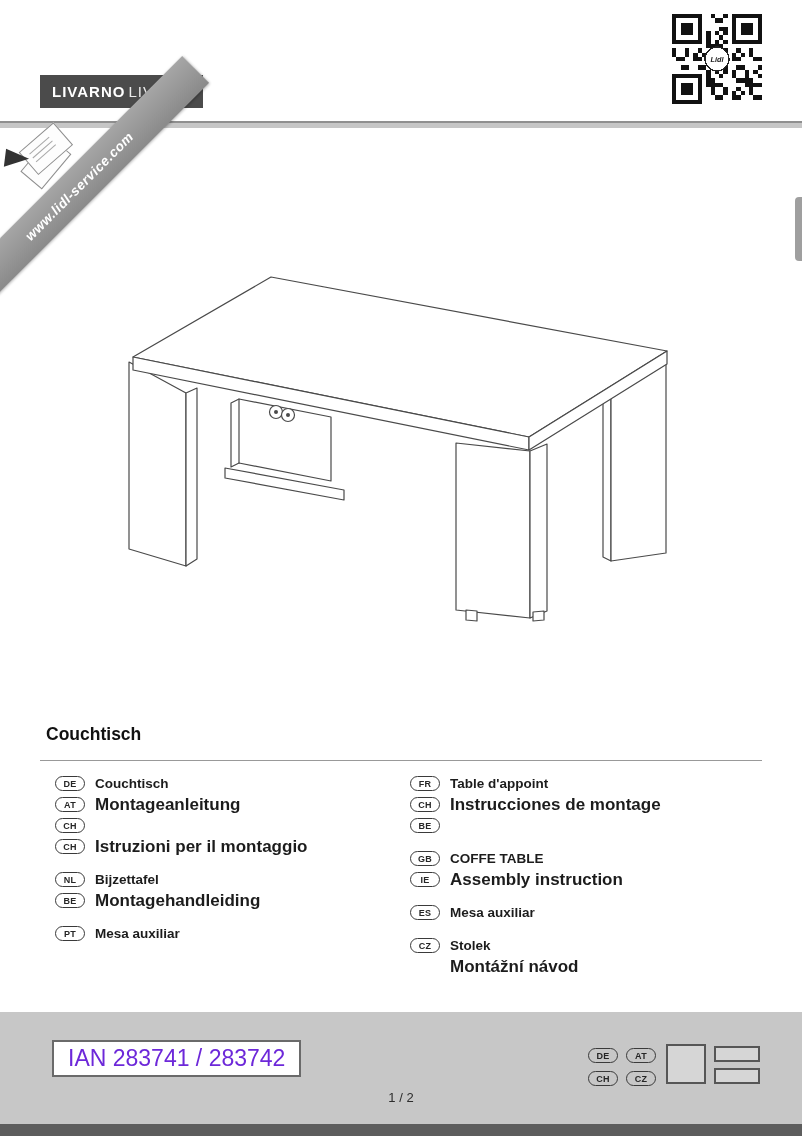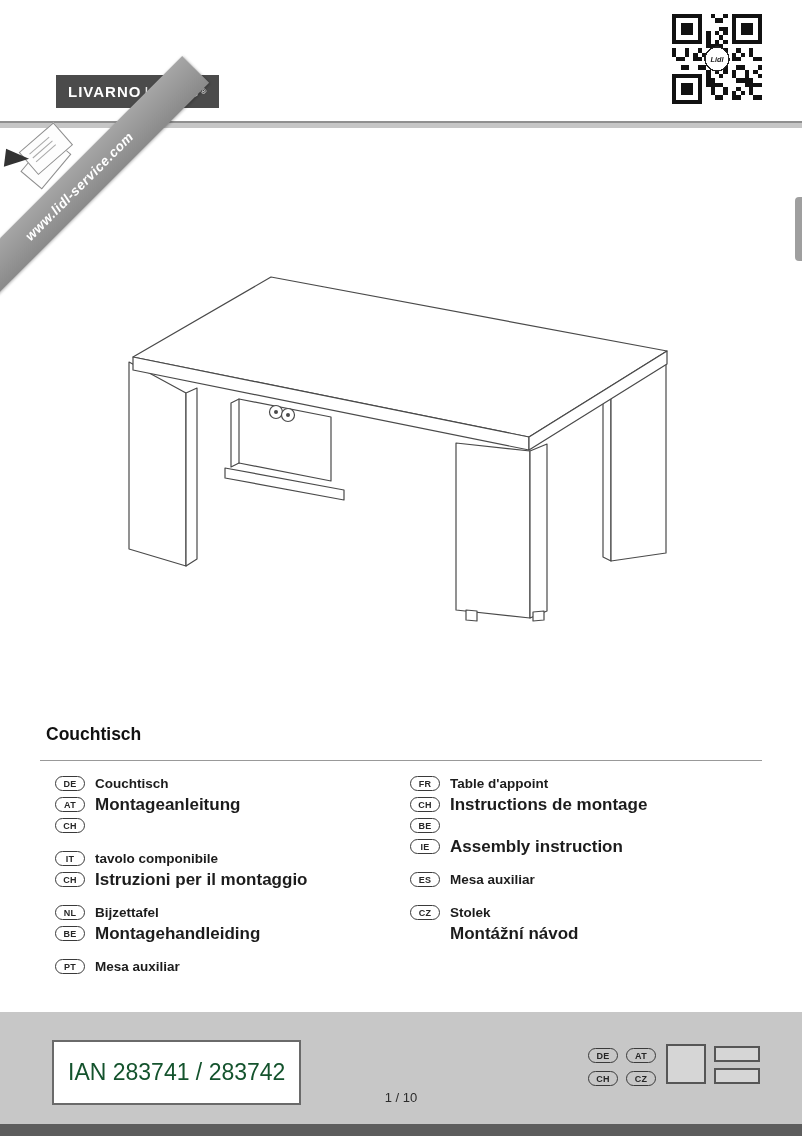--- a/index.html
+++ b/index.html
@@ -7,21 +7,21 @@
     width:802px;height:1136px;position:relative;overflow:hidden;
     background:#ffffff;
     font-family:"Liberation Sans", sans-serif;
   }
 
   
   .brand{
     position:absolute;left:40px;top:75px;height:33px;
     background:#4b4b4b;color:#fff;
     display:flex;align-items:center;padding:0 12px;
-    font-size:15px;letter-spacing:1px;white-space:nowrap;margin-left:16px;
+    font-size:15px;letter-spacing:1px;white-space:nowrap;
   }
   .brand .b1{font-weight:bold;}
   .brand .b2{font-weight:normal;color:#ececec;margin-left:3px;}
   .brand sup{font-size:8px;vertical-align:super;margin-left:1px;}
 
   .hr-band{
     position:absolute;left:0;top:121px;width:802px;height:7px;
     background:linear-gradient(180deg,#8f8f8f 0 2px,#c6c6c6 2px 100%);
   }
   .edge-tab{
@@ -82,21 +82,21 @@
   }
   .badge.ghost{visibility:hidden;}
   .ltext{margin-left:10px;font-size:17px;color:#1c1c1c;font-weight:bold;}
   .lrow.bold .ltext{font-weight:bold;font-size:13.5px;}
 
   
   .footer{position:absolute;left:0;top:1012px;width:802px;height:124px;background:#c7c7c7;}
   .bottom-bar{position:absolute;left:0;bottom:0;width:802px;height:12px;background:#5d5d5d;}
   .ian-box{
     position:absolute;left:52px;top:28px;background:#fff;border:2px solid #6a6a6a;
-    padding:17px 14px;font-size:23px;color:#14532d;white-space:nowrap;
+    padding:3px 14px;font-size:23px;color:#6d28d9;white-space:nowrap;
   }
   .page-num{position:absolute;left:0;top:78px;width:100%;text-align:center;font-size:13px;color:#2c2c2c;}
   .f-badges{
     position:absolute;left:588px;top:36px;
     display:grid;grid-template-columns:auto auto;gap:8px 8px;
   }
   .shape-square{position:absolute;left:666px;top:32px;width:36px;height:36px;border:2px solid #565656;background:#d6d6d6;}
   .shape-rect{position:absolute;left:714px;width:42px;height:12px;border:2px solid #565656;background:#d6d6d6;}
   .shape-rect.r1{top:34px;}
   .shape-rect.r2{top:56px;}
@@ -277,24 +277,20 @@
       <span class="ltext">Couchtisch</span>
     </div>
     <div class="lrow">
       <span class="badge">AT</span>
       <span class="ltext">Montageanleitung</span>
     </div>
     <div class="lrow">
       <span class="badge">CH</span>
       <span class="ltext"></span>
     </div>
-    <div class="lrow bold gap">
-      <span class="badge">IT</span>
-      <span class="ltext">tavolo componibile</span>
-    </div>
     <div class="lrow">
       <span class="badge">CH</span>
       <span class="ltext">Istruzioni per il montaggio</span>
     </div>
     <div class="lrow bold gap">
       <span class="badge">NL</span>
       <span class="ltext">Bijzettafel</span>
     </div>
     <div class="lrow">
       <span class="badge">BE</span>
@@ -306,26 +302,30 @@
     </div>
   </div>
 
   <div class="col">
     <div class="lrow bold">
       <span class="badge">FR</span>
       <span class="ltext">Table d'appoint</span>
     </div>
     <div class="lrow">
       <span class="badge">CH</span>
-      <span class="ltext">Instructions de montage</span>
+      <span class="ltext">Instrucciones de montage</span>
     </div>
     <div class="lrow">
       <span class="badge">BE</span>
       <span class="ltext"></span>
     </div>
+    <div class="lrow bold gap">
+      <span class="badge">GB</span>
+      <span class="ltext">COFFE TABLE</span>
+    </div>
     <div class="lrow">
       <span class="badge">IE</span>
       <span class="ltext">Assembly instruction</span>
     </div>
     <div class="lrow bold gap">
       <span class="badge">ES</span>
       <span class="ltext">Mesa auxiliar</span>
     </div>
     <div class="lrow bold gap">
       <span class="badge">CZ</span>
@@ -334,21 +334,21 @@
     <div class="lrow">
       <span class="badge ghost"></span>
       <span class="ltext">Montážní návod</span>
     </div>
   </div>
 
 </div>
 
 <div class="footer">
   <div class="ian-box">IAN 283741 / 283742</div>
-  <div class="page-num">1 / 10</div>
+  <div class="page-num">1 / 2</div>
   <div class="f-badges">
     <span class="badge">DE</span>
     <span class="badge">AT</span>
     <span class="badge">CH</span>
     <span class="badge">CZ</span>
   </div>
   <div class="shape-square"></div>
   <div class="shape-rect r1"></div>
   <div class="shape-rect r2"></div>
   <div class="bottom-bar"></div>

